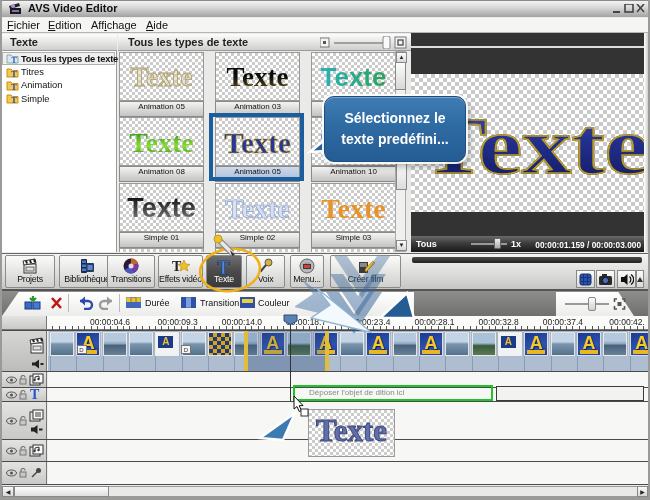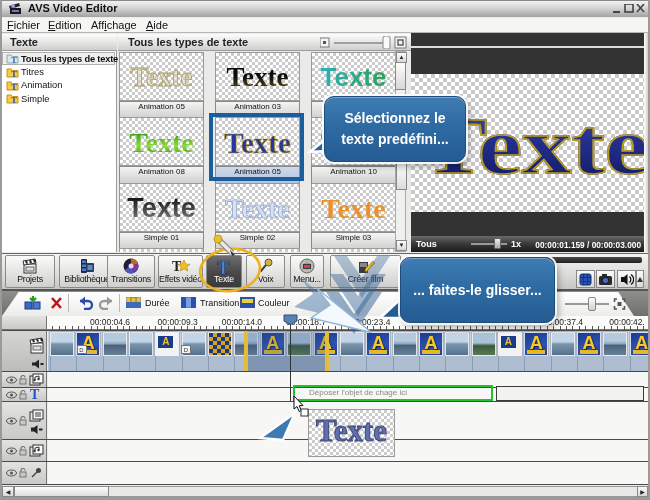--- a/index.html
+++ b/index.html
@@ -19,21 +19,21 @@
 .phead{position:absolute;top:34px;height:17px;background:linear-gradient(180deg,#fdfdfd,#e6e6e4 50%,#cfcfcd);border-bottom:1px solid #9b9b99;font-size:11px;font-weight:bold;color:#222;line-height:16px}
 
 .lpanel{position:absolute;left:2px;top:51px;width:115px;height:201px;background:#ffffff;border-right:1px solid #9a9a98}
 .titem{position:absolute;left:2px;height:13px;font-size:9.3px;color:#111;line-height:13px;white-space:nowrap}
 .fold{position:absolute;left:4px;width:14px;height:11px}
 
 .cpanel{position:absolute;left:118px;top:51px;width:293px;height:201px;background:#eaeae8;overflow:hidden}
 .check{background-color:#fff;background-image:linear-gradient(45deg,#cbcbcb 25%,transparent 25%,transparent 75%,#cbcbcb 75%),linear-gradient(45deg,#cbcbcb 25%,transparent 25%,transparent 75%,#cbcbcb 75%);background-size:6px 6px;background-position:0 0,3px 3px}
 .check8{background-color:#fff;background-image:linear-gradient(45deg,#c9c9c9 25%,transparent 25%,transparent 75%,#c9c9c9 75%),linear-gradient(45deg,#c9c9c9 25%,transparent 25%,transparent 75%,#c9c9c9 75%);background-size:8px 8px;background-position:0 0,4px 4px}
 .cell{position:absolute;width:85px;border:1px solid #9a9a98}
-.clabel{position:absolute;width:85px;height:24px;background:linear-gradient(180deg,#f4f4f2,#d6d6d4 60%,#c4c4c2);border:1px solid #8a8a88;font-size:8px;color:#111;text-align:center;line-height:10px}
+.clabel{position:absolute;width:85px;height:16px;background:linear-gradient(180deg,#f4f4f2,#d6d6d4 60%,#c4c4c2);border:1px solid #8a8a88;font-size:8px;color:#111;text-align:center;line-height:10px}
 .ctext{position:absolute;width:100%;text-align:center;font-family:"Liberation Serif",serif;font-weight:bold}
 .gsb{position:absolute;left:395px;top:51px;width:11px;height:201px;background:#f0f0ee;border:1px solid #aaa}
 .sbtn{position:absolute;left:0;width:11px;height:11px;background:linear-gradient(180deg,#fbfbfb,#d8d8d8);border:1px solid #888;font-size:6px;color:#222;text-align:center;line-height:9px}
 
 .preview{position:absolute;left:411px;top:33px;width:233px;height:219px;background:#333}
 .pctrl{position:absolute;left:411px;top:236px;width:233px;height:16px;background:linear-gradient(180deg,#6a6a6a,#3c3c3c 45%,#191919);color:#fff;font-size:9px;font-weight:bold}
 
 .toolbar{position:absolute;left:2px;top:253px;width:646px;height:38px;background:linear-gradient(180deg,#f4f4f2,#dddddb 55%,#c6c6c4);border-top:1px solid #666;border-bottom:2px solid #555}
 .tbtn{position:absolute;top:2px;height:33px;background:linear-gradient(180deg,#fbfbfa,#e3e3e1 55%,#cfcfcd);border:1px solid #8a8a88;border-radius:2px;text-align:center;font-size:10px;color:#111}
 .tbtn .lbl{position:absolute;bottom:3px;width:100%;text-align:center;white-space:nowrap;font-size:8.8px;letter-spacing:-0.25px}
@@ -603,21 +603,21 @@
       <svg class="abs" style="left:19px;top:468px" width="9" height="10" viewBox="0 0 9 10">
         <path d="M2,4 V2.5 A2 2 0 0 1 6,2.5" fill="none" stroke="#777" stroke-width="1.2"></path>
         <rect x="1" y="4" width="6" height="5" fill="#c8c8c8" stroke="#777"></rect>
       </svg>
       <svg class="abs" style="left:30px;top:467px" width="12" height="12" viewBox="0 0 12 12">
         <circle cx="8.5" cy="3.5" r="2.5" fill="#444"></circle>
         <line x1="7" y1="5" x2="2" y2="10" stroke="#444" stroke-width="1.5"></line>
       </svg>
     </div>
 
-<div class="abs" style="left:293px;top:385px;width:200px;height:16px;border:2px solid #1fc32a;font-size:8px;color:#888;line-height:12px;padding-left:14px">Déposer l'objet de chage ici</div>
+<div class="abs" style="left:293px;top:385px;width:200px;height:16px;border:2px solid #1fc32a;font-size:8px;color:#888;line-height:12px;padding-left:14px">Déposer l'objet de dition ici</div>
 <div class="abs" style="left:496px;top:386px;width:148px;height:15px;border:1.5px solid #3c3c3c;background:#f2f2f1"></div>
 
 <div class="abs" style="left:290px;top:324px;width:1px;height:77px;background:#333"></div>
 <svg class="abs" style="left:283px;top:314px" width="15" height="11" viewBox="0 0 15 11">
  <path d="M1,1 h13 v6 l-6.5,3.5 L1,7 Z" fill="#5a83b5" stroke="#2c4a70" stroke-width="1"></path>
 </svg>
 
 <div class="abs" style="left:2px;top:486px;width:646px;height:11px;background:#e9e9e7;border:1px solid #999"></div>
 <div class="abs" style="left:2px;top:486px;width:12px;height:11px;background:linear-gradient(180deg,#fafafa,#d8d8d8);border:1px solid #888;font-size:6px;text-align:center;line-height:10px;color:#222">◀</div>
 <div class="abs" style="left:14px;top:486px;width:95px;height:11px;background:linear-gradient(180deg,#fdfdfd,#dedede);border:1px solid #888"></div>
@@ -656,18 +656,17 @@
  <rect x="9" y="14" width="7" height="7" fill="#fff" stroke="#333"></rect>
 </svg>
 
 <svg class="abs" style="left:306px;top:124px" width="38" height="36" viewBox="0 0 38 36">
  <polygon points="4,28 34,3 35,26" fill="#2a639b" stroke="#fff" stroke-width="2.4"></polygon>
 </svg>
 <div class="bubble" style="left:324px;top:96px;width:142px;height:66px">Sélectionnez le<br>texte predéfini...</div>
 <svg class="abs" style="left:377px;top:291px" width="40" height="32" viewBox="0 0 40 32">
  <polygon points="3,27 30,2 37,27" fill="#245c93" stroke="#fff" stroke-width="2.4"></polygon>
 </svg>
-<div class="bubble" style="left:400px;top:257px;width:155px;height:66px">... faites-le glisser...</div>
 <svg class="abs" style="left:250px;top:410px" width="50" height="32" viewBox="0 0 50 32">
  <polygon points="45,3 10,28 33,30" fill="#3d7ab2" stroke="#fff" stroke-width="2.4"></polygon>
 </svg>
 
 </div>
 
 </body></html>

